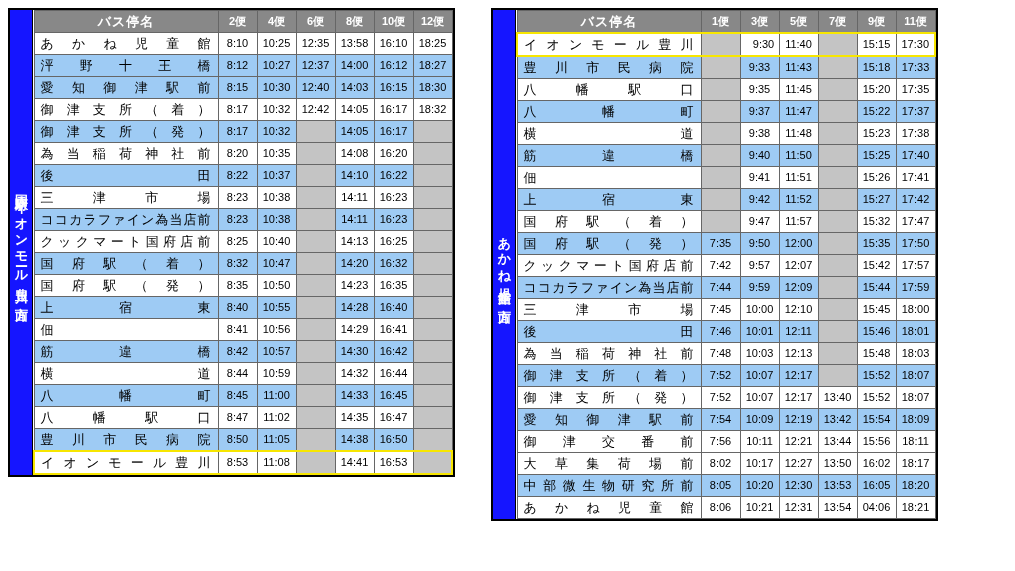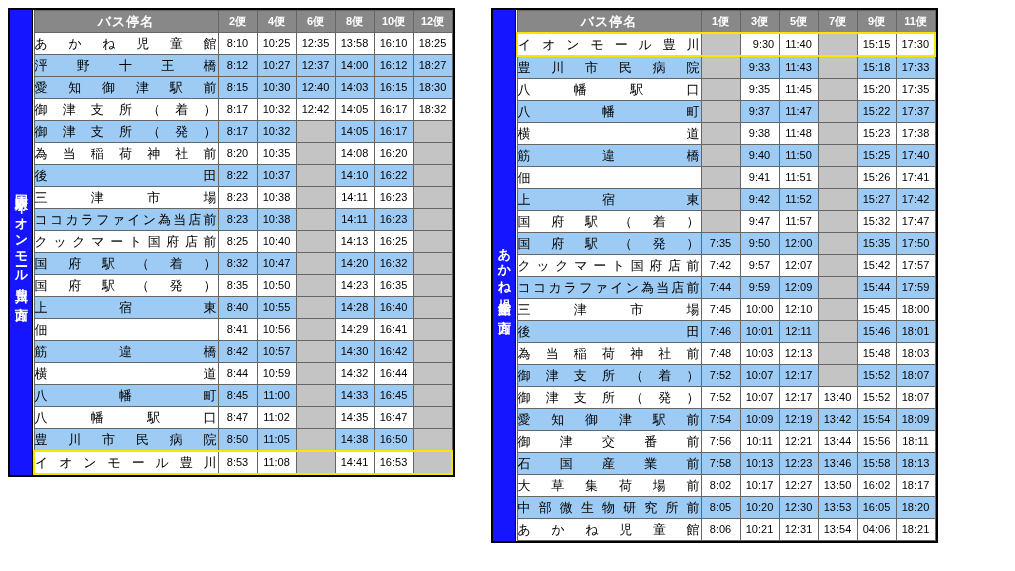--- a/index.html
+++ b/index.html
@@ -47,21 +47,21 @@
     white-space: nowrap;
   }
   th {
     background: #888;
     color: #fff;
     font-weight: bold;
     font-size: 12px;
   }
   .stopcol { width: 184px; font-size: 13px; letter-spacing: 1px; text-align: center; }
   .tcol { width: 39px; font-size: 11px; }
-  .stop-cell { text-align-last: justify; padding: 0 0; }
+  .stop-cell { text-align-last: justify; padding: 0 6px; }
   tr.alt td { background: #9ecbf4; }
   tr.plain td { background: #fff; }
   td.grey { background: #c4c4c4 !important; }
   .hl-top td { border-top: 2px solid #f7e600; }
   .hl-bot td { border-bottom: 2px solid #f7e600; }
 </style>
 </head>
 <body>
 
 <div class="wrap">
@@ -444,29 +444,20 @@
           </tr>
           <tr class="plain">
             <td class="stopcol stop-cell">御津交番前</td>
             <td class="tcol">7:56</td>
             <td class="tcol">10:11</td>
             <td class="tcol">12:21</td>
             <td class="tcol">13:44</td>
             <td class="tcol">15:56</td>
             <td class="tcol">18:11</td>
           </tr>
-          <tr class="alt">
-            <td class="stopcol stop-cell">石国産業前</td>
-            <td class="tcol">7:58</td>
-            <td class="tcol">10:13</td>
-            <td class="tcol">12:23</td>
-            <td class="tcol">13:46</td>
-            <td class="tcol">15:58</td>
-            <td class="tcol">18:13</td>
-          </tr>
           <tr class="plain">
             <td class="stopcol stop-cell">大草集荷場前</td>
             <td class="tcol">8:02</td>
             <td class="tcol">10:17</td>
             <td class="tcol">12:27</td>
             <td class="tcol">13:50</td>
             <td class="tcol">16:02</td>
             <td class="tcol">18:17</td>
           </tr>
           <tr class="alt">

